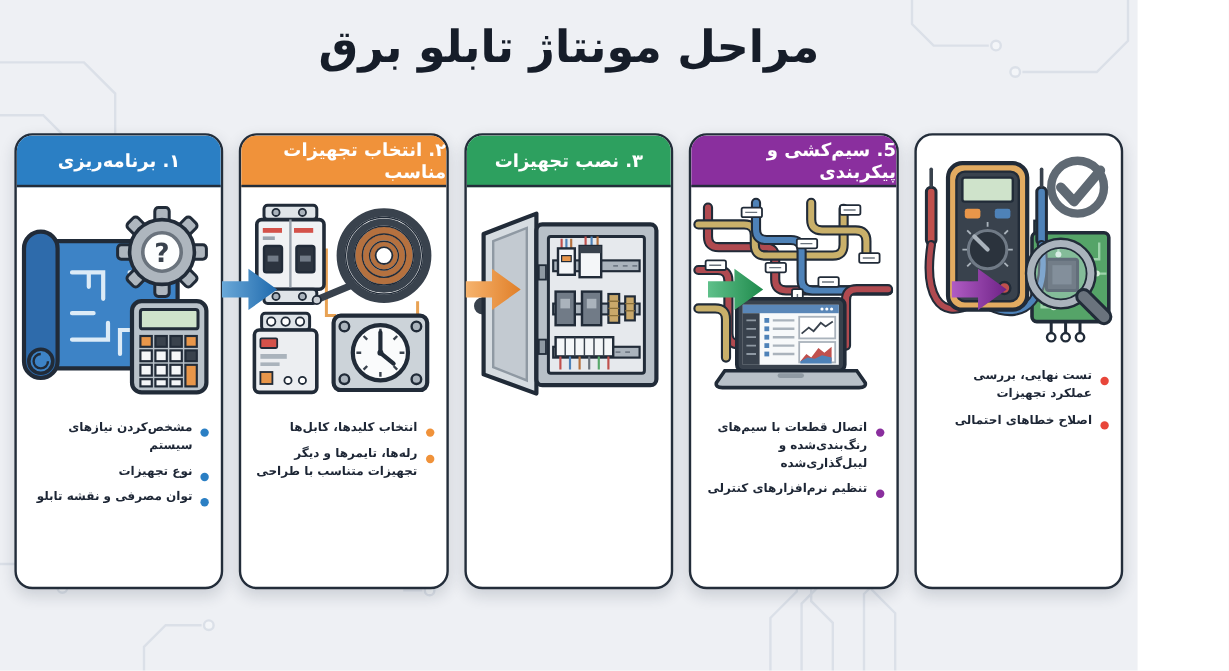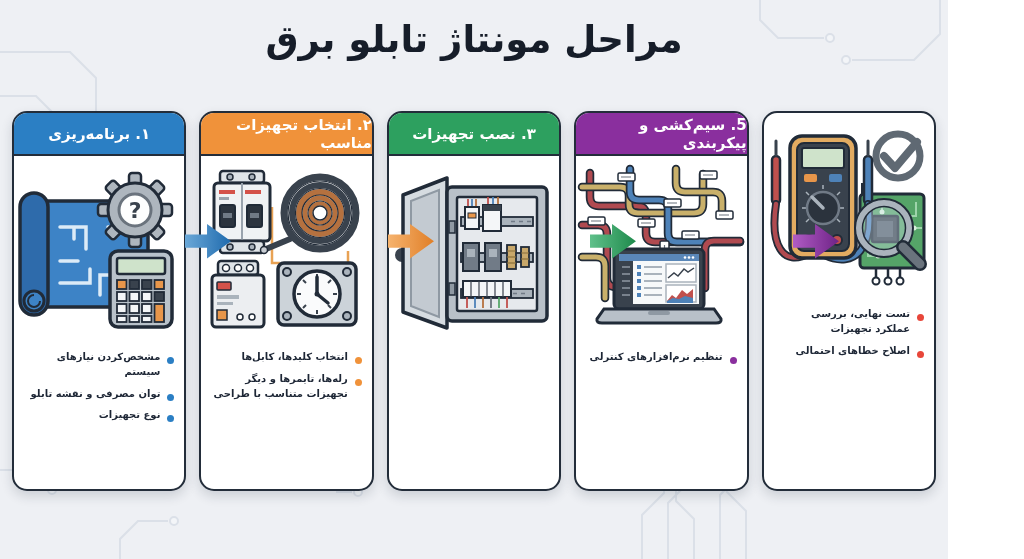--- a/index.html
+++ b/index.html
@@ -130,25 +130,25 @@
           </g>
         </svg>
       </div>
       <ul class="bl">
         <li>
             <span class="dot d1"></span>
             <span>مشخص‌کردن نیازهای سیستم</span>
           </li>
         <li>
             <span class="dot d1"></span>
+            <span>نوع تجهیزات</span>
+          </li>
+        <li>
+            <span class="dot d1"></span>
             <span>توان مصرفی و نقشه تابلو</span>
-          </li>
-        <li>
-            <span class="dot d1"></span>
-            <span>نوع تجهیزات</span>
           </li>
       </ul>
     </section>
 
     <section class="card">
       <header class="hd bg2">۲. انتخاب تجهیزات مناسب</header>
       <div class="art">
         <svg viewBox="0 0 170 170">
           <g stroke="#e8a254" stroke-width="2.5" fill="none">
             <path d="M70,42 v56 h8"></path>
@@ -387,20 +387,24 @@
             <polyline points="64,29 70,24 74,27 80,20 84,23 90,19" fill="none" stroke="#39424d" stroke-width="1.5"></polyline>
             <rect x="62" y="36" width="30" height="17" fill="#ffffff" stroke="#aab3bc" stroke-width="1.5"></rect>
             <path d="M63,52 l5,-6 4,3 6,-8 5,4 6,-5 v12 h-26 z" fill="#c0504d"></path>
             <path d="M63,52 l6,-3 6,1 6,-3 8,2 v5 h-26 z" fill="#4e82b8"></path>
             <path d="M0,60 H110 L117,70 Q118,74 112,74 H-2 Q-8,74 -7,70 Z" fill="#b8c0c8" stroke="#212b38" stroke-width="3"></path>
             <rect x="44" y="62" width="22" height="4" rx="2" fill="#8f99a3"></rect>
           </g>
         </svg>
       </div>
       <ul class="bl">
+        <li>
+            <span class="dot d4"></span>
+            <span>اتصال قطعات با سیم‌های رنگ‌بندی‌شده و لیبل‌گذاری‌شده</span>
+          </li>
         <li>
             <span class="dot d4"></span>
             <span>تنظیم نرم‌افزارهای کنترلی</span>
           </li>
       </ul>
     </section>
 
     <section class="card">
       <div class="art">
         <svg viewBox="0 0 170 170">

